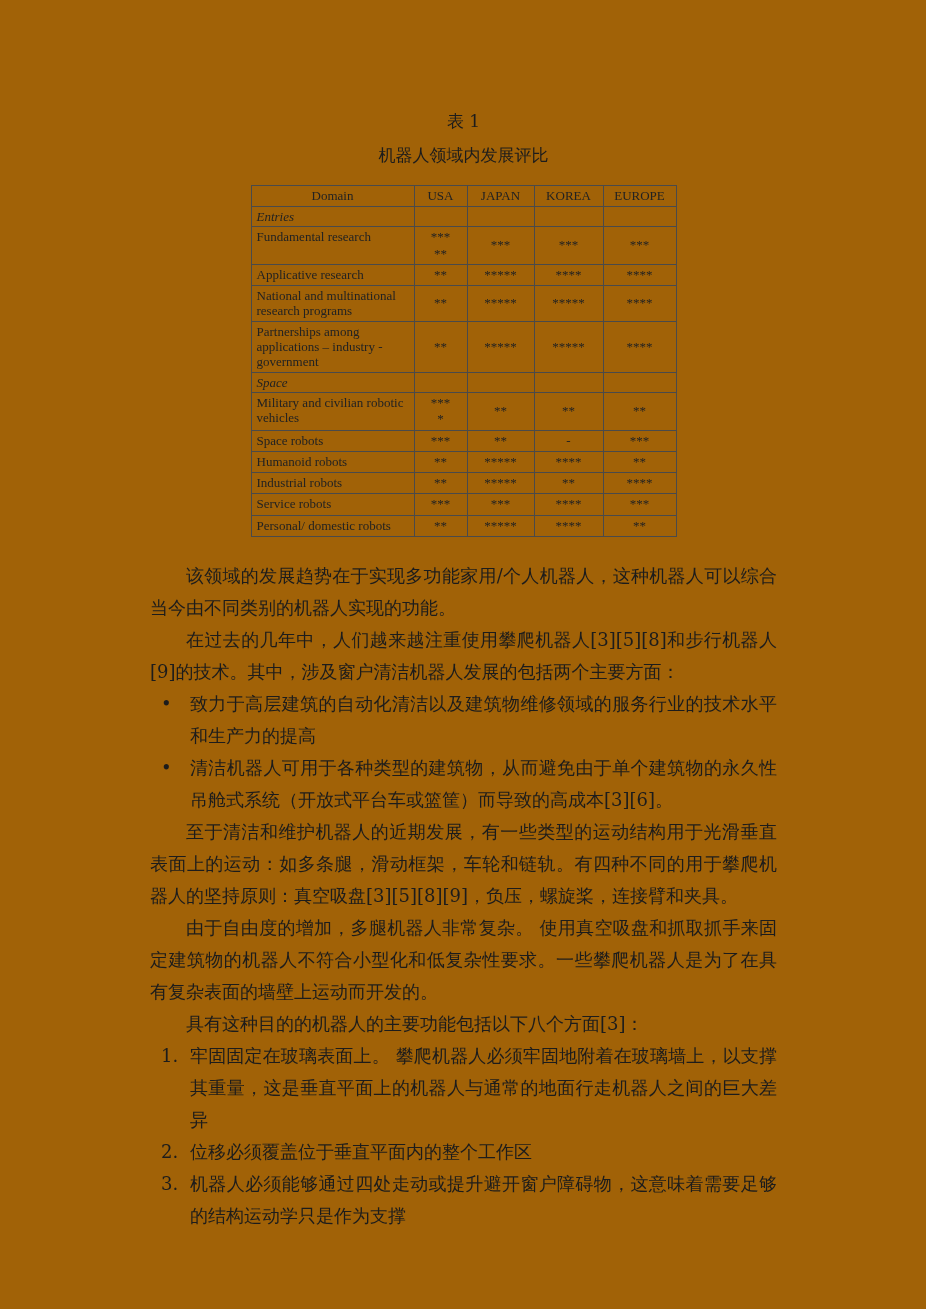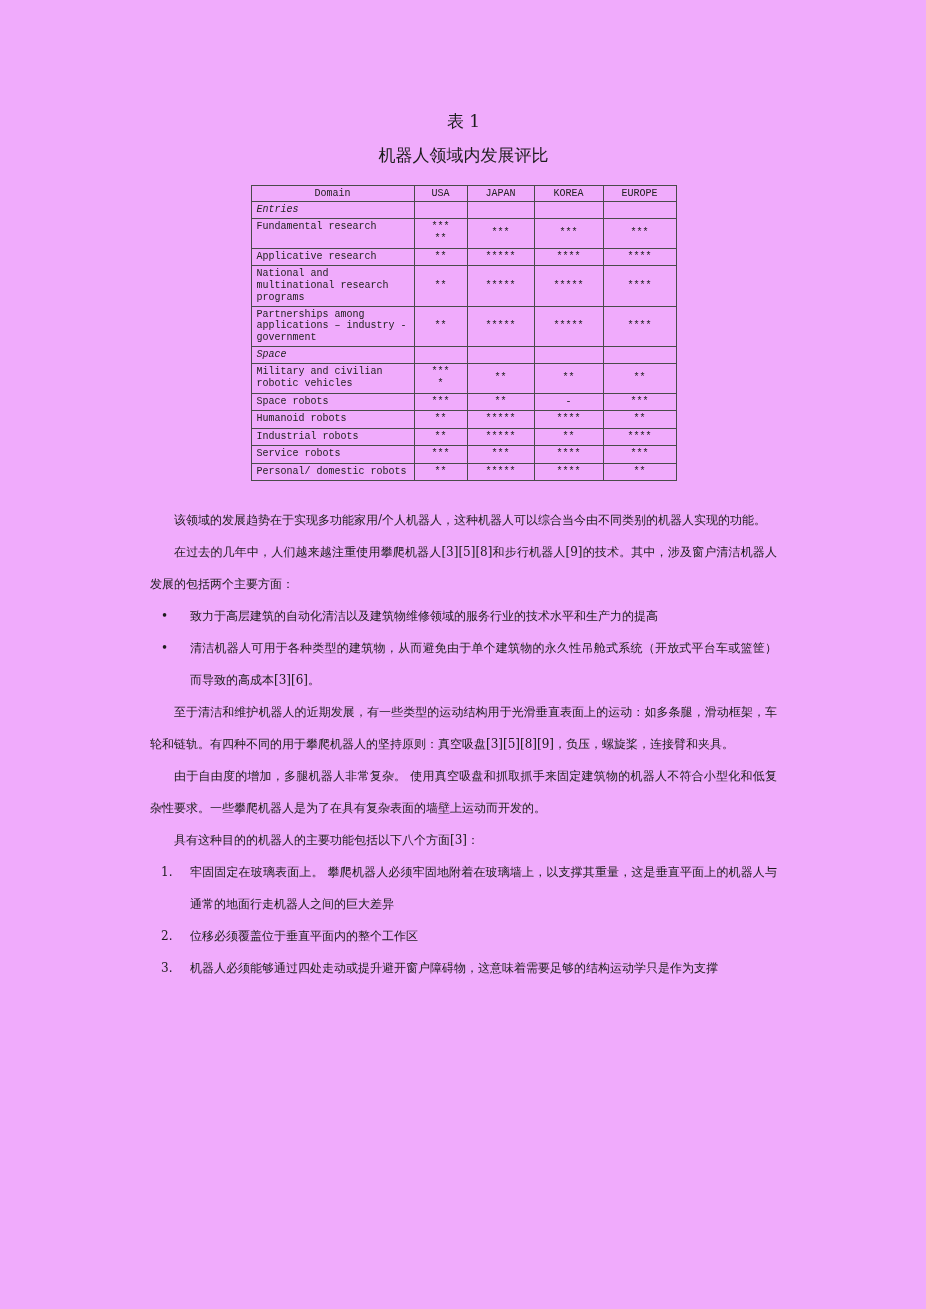--- a/index.html
+++ b/index.html
@@ -4,37 +4,37 @@
 <style>
   html, body {
     margin: 0;
     padding: 0;
     background: #ffffff;
   }
   .page {
     position: relative;
     width: 926px;
     height: 1309px;
-    background: #f0abfc;
+    background: #a16207;
     box-sizing: border-box;
     padding: 104px 149px 0 150px;
     font-family: "DejaVu Serif", "Liberation Serif", serif;
     color: #1c1c1c;
     overflow: hidden;
   }
   .caption {
     text-align: center;
     font-size: 17px;
     line-height: 34px;
   }
   .comp-table {
     border-collapse: collapse;
     margin: 13px auto 0 auto;
-    font-family: Liberation Mono, monospace;
-    font-size: 10px;
+    font-family: Liberation Serif, serif;
+    font-size: 13px;
     color: #222222;
     table-layout: fixed;
   }
   .comp-table th,
   .comp-table td {
     border: 1px solid #4a4a4a;
     padding: 2px 5px;
   }
   .comp-table th {
     font-weight: normal;
@@ -56,21 +56,21 @@
     font-style: italic;
   }
   .col-domain { width: 152px; }
   .col-usa    { width: 42px;  }
   .col-japan  { width: 56px;  }
   .col-korea  { width: 58px;  }
   .col-europe { width: 62px;  }
 
   .body-text {
     margin-top: 23px;
-    font-size: 12px;
+    font-size: 18px;
     line-height: 32px;
     text-align: justify;
   }
   .body-par {
     margin: 0;
     text-indent: 2em;
   }
   .list-item {
     display: flex;
   }

